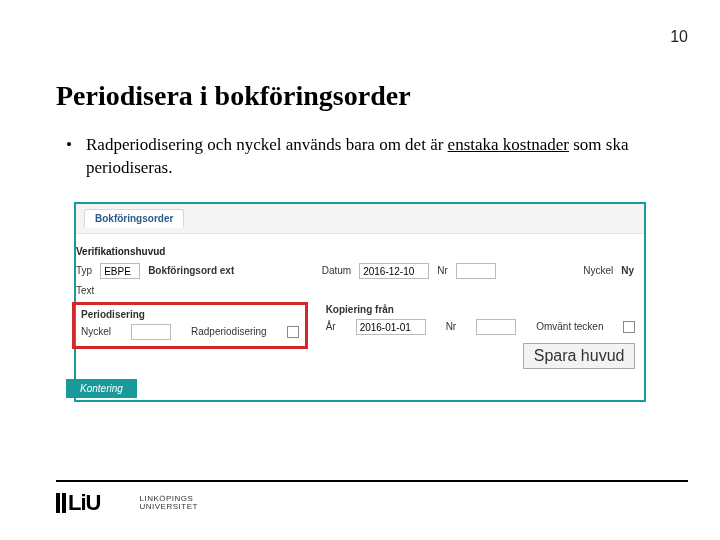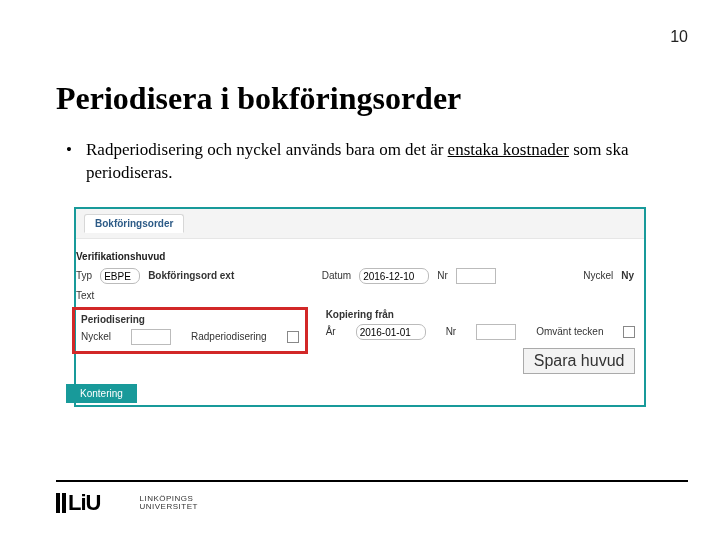--- a/index.html
+++ b/index.html
@@ -17,21 +17,21 @@
     top: 28px;
     right: 32px;
     font-family: Arial, sans-serif;
     font-size: 16px;
     color: #222;
   }
   .slide {
     padding: 80px 56px 0 56px;
   }
   .title {
-    font-size: 32px;
+    font-size: 28px;
     font-weight: bold;
     margin-bottom: 22px;
   }
   ul.bullets {
     list-style: none;
     margin-left: 8px;
     font-size: 17px;
     line-height: 1.35;
   }
   ul.bullets li {
@@ -91,21 +91,21 @@
     background: #fff;
     height: 16px;
     padding: 0 3px;
     font-size: 10px;
     line-height: 16px;
     display: inline-block;
   }
   .field.small { width: 40px; }
   .field.date { width: 70px; }
   .field.empty { background: #fff; }
-  .val { color: #000; border-radius: 7px; }
+  .val { color: #000; }
   .grow { flex: 1; }
   .columns {
     display: flex;
     gap: 18px;
     margin-top: 4px;
     align-items: flex-start;
   }
   .col-left {
     flex: 1;
     border: 3px solid #d22828;
@@ -142,20 +142,21 @@
     background: #189a9a;
     color: #fff;
     padding: 4px 14px;
     font-size: 10px;
     display: inline-block;
     margin-top: 6px;
     margin-left: -10px;
     margin-bottom: -8px;
     position: relative;
     top: 4px;
+    font-style: italic;
   }
   .footer {
     position: absolute;
     left: 56px;
     right: 32px;
     bottom: 24px;
     border-top: 2px solid #000;
     padding-top: 8px;
     display: flex;
     align-items: center;

